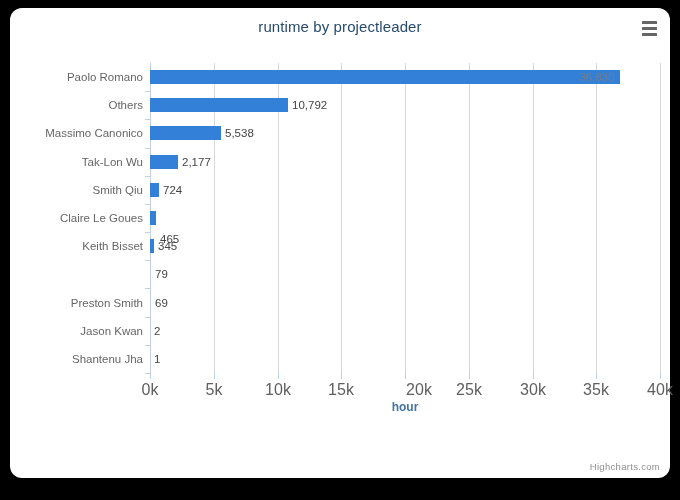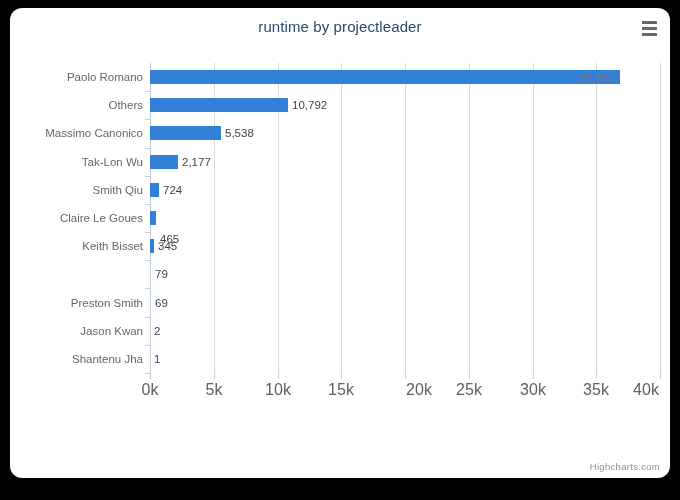--- a/index.html
+++ b/index.html
@@ -203,21 +203,21 @@
         <div class="tick" style="left: 319px;"></div>
         <div class="xlabel" style="left: 319px;">25k</div>
         <div class="gridline" style="left: 383px;"></div>
         <div class="tick" style="left: 383px;"></div>
         <div class="xlabel" style="left: 383px;">30k</div>
         <div class="gridline" style="left: 446px;"></div>
         <div class="tick" style="left: 446px;"></div>
         <div class="xlabel" style="left: 446px;">35k</div>
         <div class="gridline" style="left: 510px;"></div>
         <div class="tick" style="left: 510px;"></div>
-        <div class="xlabel" style="left: 496px;">40k</div>
+        <div class="xlabel" style="left: 510px;">40k</div>
       </div>
     <div id="yaxis-line"></div>
     <div id="bars-layer">
         <div class="bar-row" style="top: 7px; height: 14px;">
           <div class="bar" style="width: 469.582px; background: rgb(51, 128, 216);"></div>
           <div class="bar-label inside" style="right: 40.4175px;">36,830</div>
           <div class="cat-label">Paolo Romano</div>
         </div>
         <div class="ytick" style="top: 28px;"></div>
         <div class="bar-row" style="top: 35px; height: 14px;">
@@ -275,15 +275,16 @@
         <div class="ytick" style="top: 282px;"></div>
         <div class="bar-row" style="top: 289px; height: 14px;">
           <div class="bar" style="width: 0px; background: rgb(51, 128, 216);"></div>
           <div class="bar-label" style="left: 0px;">1</div>
           <div class="cat-label">Shantenu Jha</div>
         </div>
         <div class="ytick" style="top: 310px;"></div>
       </div>
   </div>
 
+  <div id="xaxis-title">hour</div>
 
   <div id="credits">Highcharts.com</div>
 </div>
 
 </body></html>

